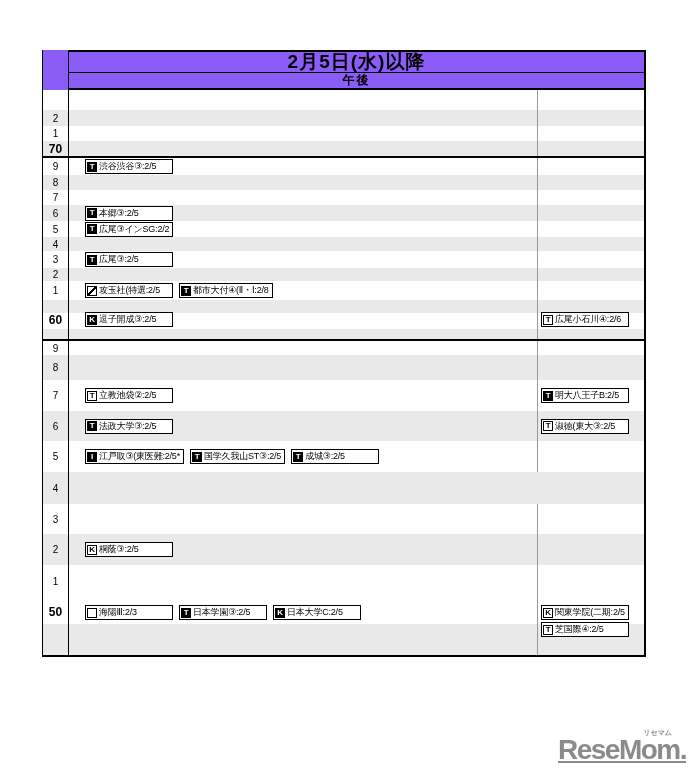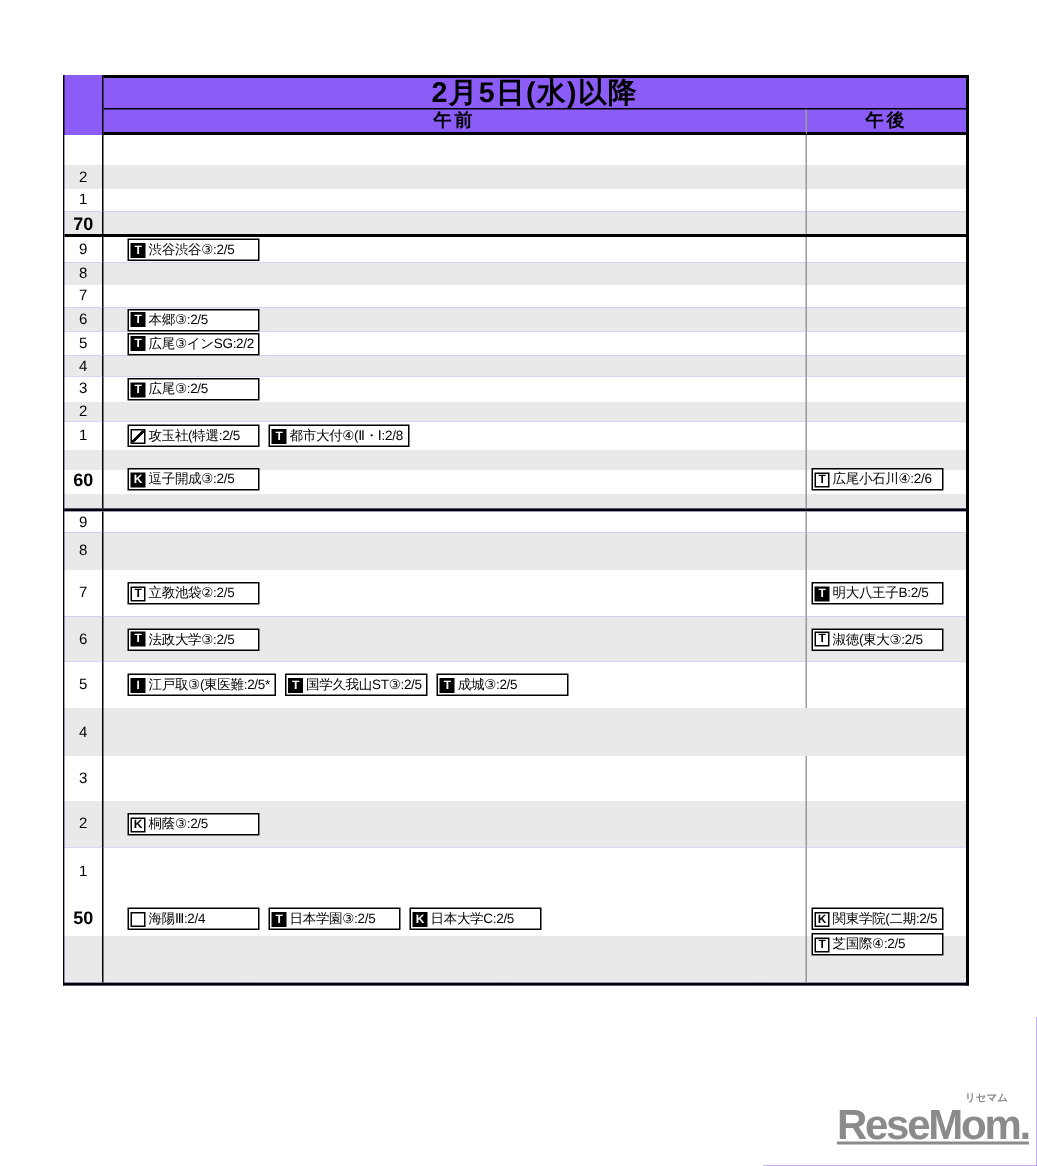--- a/index.html
+++ b/index.html
@@ -73,21 +73,20 @@
 </head>
 <body>
 
 <div id="table">
   <div class="hrow">
     <div class="numcol"></div>
     <div class="title-cell">2月5日(水)以降</div>
   </div>
   <div class="hrow">
     <div class="numcol"></div>
-    <div class="am-head">午前</div>
     <div class="pm-head">午後</div>
   </div>
   <div id="rows">
       <div class="row bg-white" style="height: 20px;">
         <div class="lbl"></div>
         <div class="am"></div>
         <div class="pm"></div>
       </div>
       <div class="row bg-gray" style="height: 16px;">
         <div class="lbl">2</div>
@@ -273,21 +272,21 @@
       <div class="row bg-white" style="height: 33px;">
         <div class="lbl">1</div>
         <div class="am"></div>
         <div class="pm"></div>
       </div>
       <div class="row bg-band50 top" style="height: 57px;">
         <div class="lbl bold">50</div>
         <div class="am">
           <div class="entry">
             <span class="picon blank"></span>
-            <span>海陽Ⅲ:2/4</span>
+            <span>海陽Ⅲ:2/3</span>
           </div>
           <div class="entry">
             <span class="picon black">T</span>
             <span>日本学園③:2/5</span>
           </div>
           <div class="entry">
             <span class="picon black">K</span>
             <span>日本大学C:2/5</span>
           </div>
         </div>

